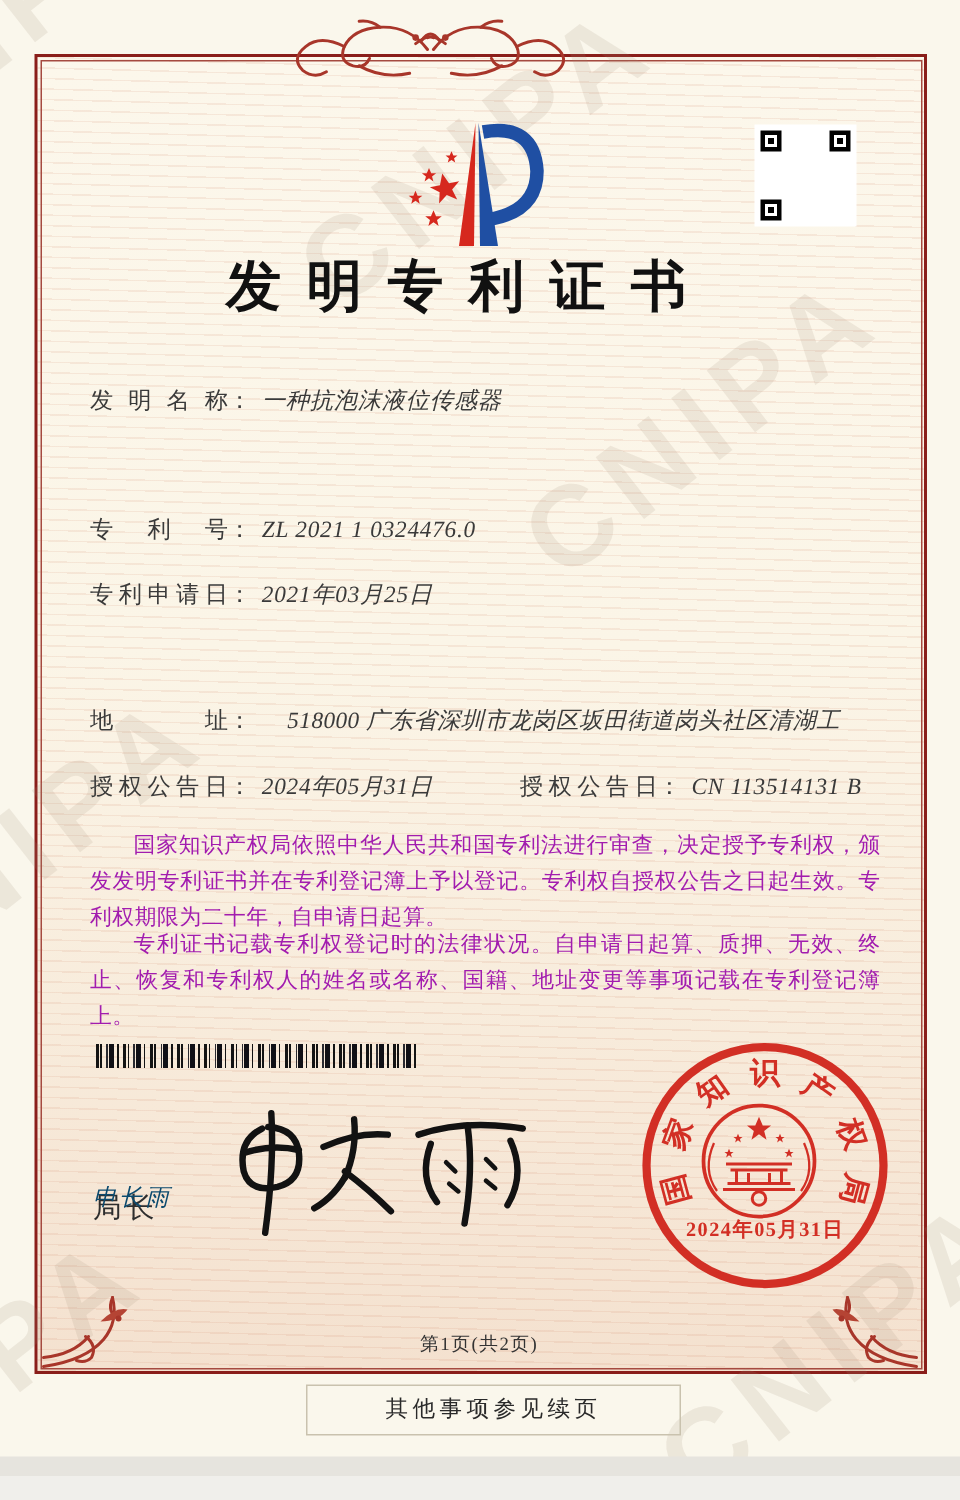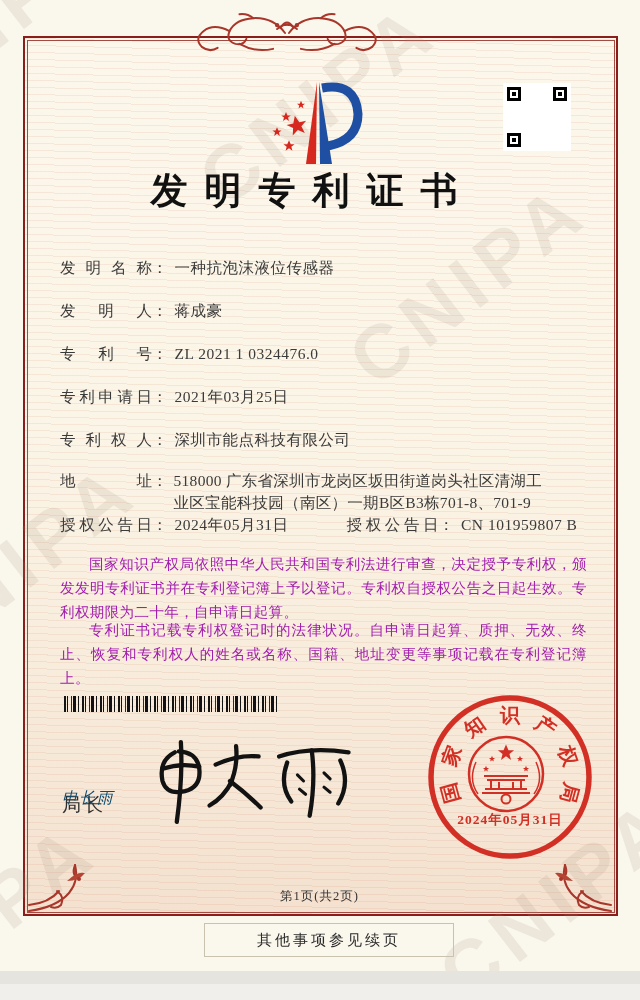--- a/index.html
+++ b/index.html
@@ -24,23 +24,23 @@
         repeating-linear-gradient(90deg,#000 0 3px,#fff 3px 5px,#000 5px 7px,#fff 7px 11px,#000 11px 12px,#fff 12px 16px),
         repeating-linear-gradient(0deg,#000 0 3px,#fff 3px 6px,#000 6px 8px,#fff 8px 11px,#000 11px 13px,#fff 13px 16px);
       background-blend-mode:lighten;outline:3px solid #fff;}
   .fp{position:absolute;width:14px;height:14px;border:3px solid #000;background:#fff;box-sizing:border-box;}
   .fp::after{content:"";position:absolute;inset:2px;background:#000;}
   .fp.tl{left:1px;top:1px}.fp.tr{right:1px;top:1px}.fp.bl{left:1px;bottom:1px}
   .title{position:absolute;left:16px;top:166px;width:576px;text-align:center;font-size:37px;
          font-weight:bold;letter-spacing:17px;text-indent:17px;color:#111;}
   .row{position:absolute;left:60px;font-size:15.5px;color:#3a3a3a;white-space:nowrap;line-height:21px;}
   .flabel{display:inline-block;width:92px;text-align:justify;text-align-last:justify;vertical-align:top;}
-  .fval{margin-left:7px;letter-spacing:0.5px;}
-  .addr-lines{display:inline-block;vertical-align:top;margin-left:6px;white-space:normal;
-              width:430px;line-height:22px;letter-spacing:0.3px;}
+  .fval{margin-left:7px;letter-spacing:0.5px;font-style:italic;}
+  .addr-lines{display:inline-block;vertical-align:top;margin-left:24px;white-space:normal;
+              width:430px;line-height:22px;letter-spacing:0.3px;font-style:italic;}
   .grant2{margin-left:58px;}
   .para{position:absolute;left:60px;width:527px;font-size:14.5px;line-height:24px;color:#a21caf;
         text-indent:2em;text-align:justify;letter-spacing:0.4px;}
   .barcode{position:absolute;left:64px;top:696px;width:216px;height:16px;
       background:repeating-linear-gradient(90deg,#141414 0 2px,rgba(0,0,0,0) 2px 3px,#141414 3px 4px,rgba(0,0,0,0) 4px 7px,#2a2a30 7px 8px,rgba(0,0,0,0) 8px 9px,#101016 9px 12px,rgba(0,0,0,0) 12px 14px,#141414 14px 15px,rgba(0,0,0,0) 15px 18px);}
   .signer-title{position:absolute;left:62px;top:792px;font-size:19px;color:#2e2e2e;letter-spacing:3px;}
   .signer-name{position:absolute;left:62px;top:788px;font-size:15.5px;color:#0c4a6e;letter-spacing:2px;font-style:italic;}
   .signature{position:absolute;left:148px;top:736px;}
   .seal{position:absolute;left:424px;top:691px;width:172px;height:172px;z-index:4;
         mix-blend-mode:multiply;opacity:0.95;}
@@ -140,37 +140,31 @@
       <div class="fp tl"></div>
       <div class="fp tr"></div>
       <div class="fp bl"></div>
     </div>
 
     <div class="title">发明专利证书</div>
 
     <div class="row" style="top:257px">
       <span class="flabel">发明名称</span><span>：</span><span class="fval">一种抗泡沫液位传感器</span>
     </div>
-    <div class="row" style="top:300px">
-      <span class="flabel">发明人</span><span>：</span><span class="fval">蒋成豪</span>
-    </div>
     <div class="row" style="top:343px">
       <span class="flabel">专利号</span><span>：</span><span class="fval">ZL 2021 1 0324476.0</span>
     </div>
     <div class="row" style="top:386px">
       <span class="flabel">专利申请日</span><span>：</span><span class="fval">2021年03月25日</span>
     </div>
-    <div class="row" style="top:429px">
-      <span class="flabel">专利权人</span><span>：</span><span class="fval">深圳市能点科技有限公司</span>
-    </div>
     <div class="row" style="top:470px">
-      <span class="flabel">地址</span><span>：</span><span class="addr-lines"><span>518000 广东省深圳市龙岗区坂田街道岗头社区清湖工</span><br><span>业区宝能科技园（南区）一期B区B3栋701-8、701-9</span></span>
+      <span class="flabel">地址</span><span>：</span><span class="addr-lines"><span>518000 广东省深圳市龙岗区坂田街道岗头社区清湖工</span><br></span>
     </div>
     <div class="row" style="top:514px">
-      <span class="flabel">授权公告日</span><span>：</span><span class="fval">2024年05月31日</span><span class="grant2"><span class="flabel">授权公告日</span><span>：</span><span class="fval">CN 101959807 B</span></span>
+      <span class="flabel">授权公告日</span><span>：</span><span class="fval">2024年05月31日</span><span class="grant2"><span class="flabel">授权公告日</span><span>：</span><span class="fval">CN 113514131 B</span></span>
     </div>
 
     <div class="para" style="top:552px">国家知识产权局依照中华人民共和国专利法进行审查，决定授予专利权，颁发发明专利证书并在专利登记簿上予以登记。专利权自授权公告之日起生效。专利权期限为二十年，自申请日起算。</div>
     <div class="para" style="top:618px">专利证书记载专利权登记时的法律状况。自申请日起算、质押、无效、终止、恢复和专利权人的姓名或名称、国籍、地址变更等事项记载在专利登记簿上。</div>
 
     <div class="barcode"></div>
 
     <div class="signer-title">局长</div>
     <div class="signer-name">申长雨</div>
 

